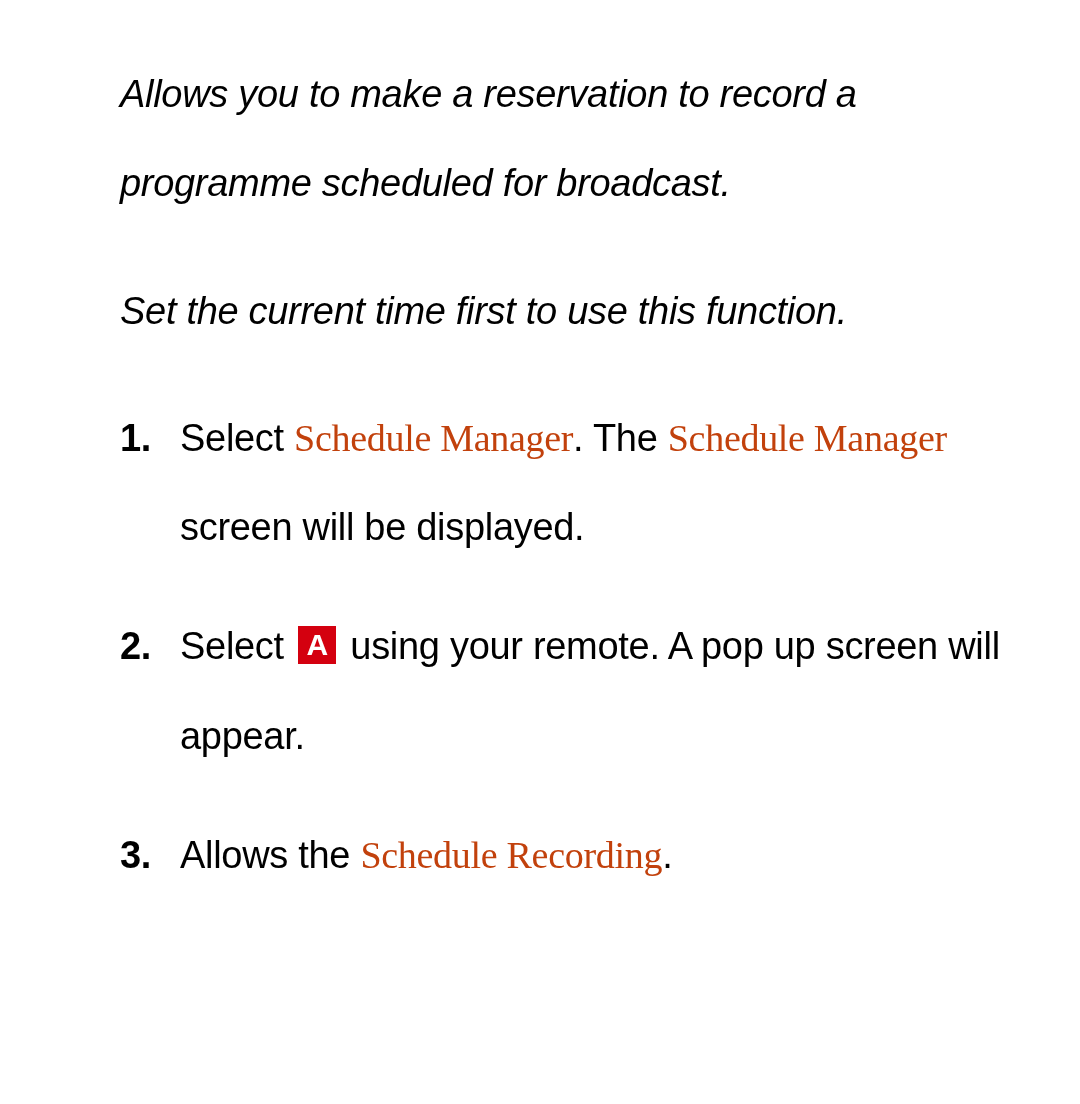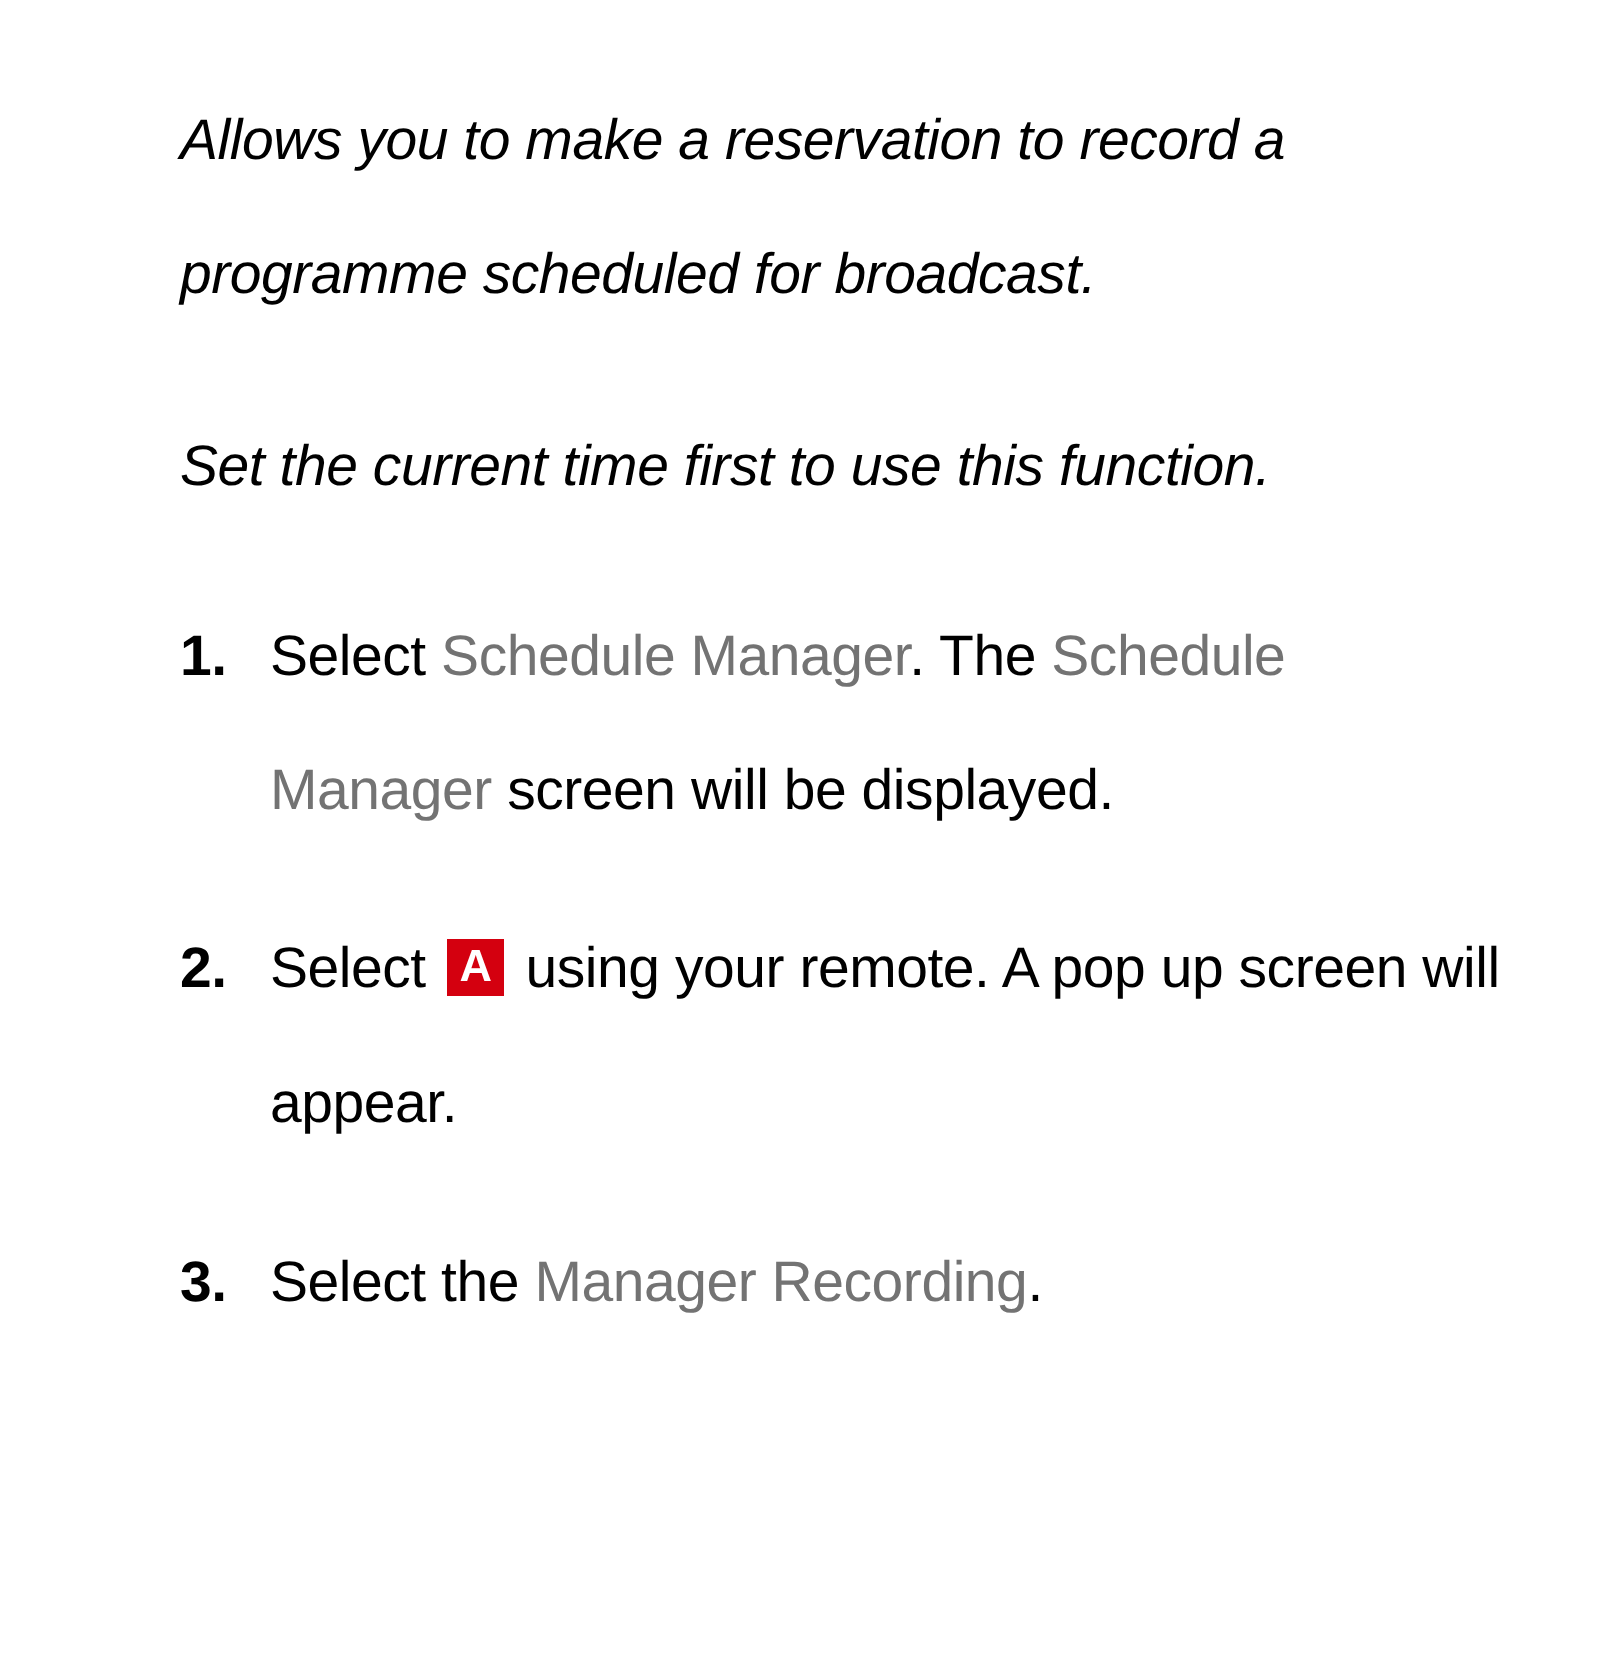--- a/index.html
+++ b/index.html
@@ -30,21 +30,22 @@
     }
     .marker {
       font-weight: bold;
       min-width: 60px;
       flex-shrink: 0;
     }
     .item-body {
       flex: 1;
     }
     .hl {
-      color: #737373;
+      color: #c2410c;
+      font-family: Liberation Serif, serif;
     }
     .badge-a {
       display: inline-block;
       background: #d4000f;
       color: #ffffff;
       font-weight: bold;
       font-size: 30px;
       width: 38px;
       height: 38px;
       line-height: 38px;
@@ -71,17 +72,17 @@
   <div class="list-item">
     <div class="marker">2.</div>
     <div class="item-body">
       <span>Select </span><span class="badge-a">A</span><span> using your remote. A pop up screen will appear.</span>
     </div>
   </div>
 
   <div class="list-item">
     <div class="marker">3.</div>
     <div class="item-body">
-      <span>Select the </span><span class="hl">Manager Recording</span><span>.</span>
+      <span>Allows the </span><span class="hl">Schedule Recording</span><span>.</span>
     </div>
   </div>
 
 </div>
 
 </body></html>

